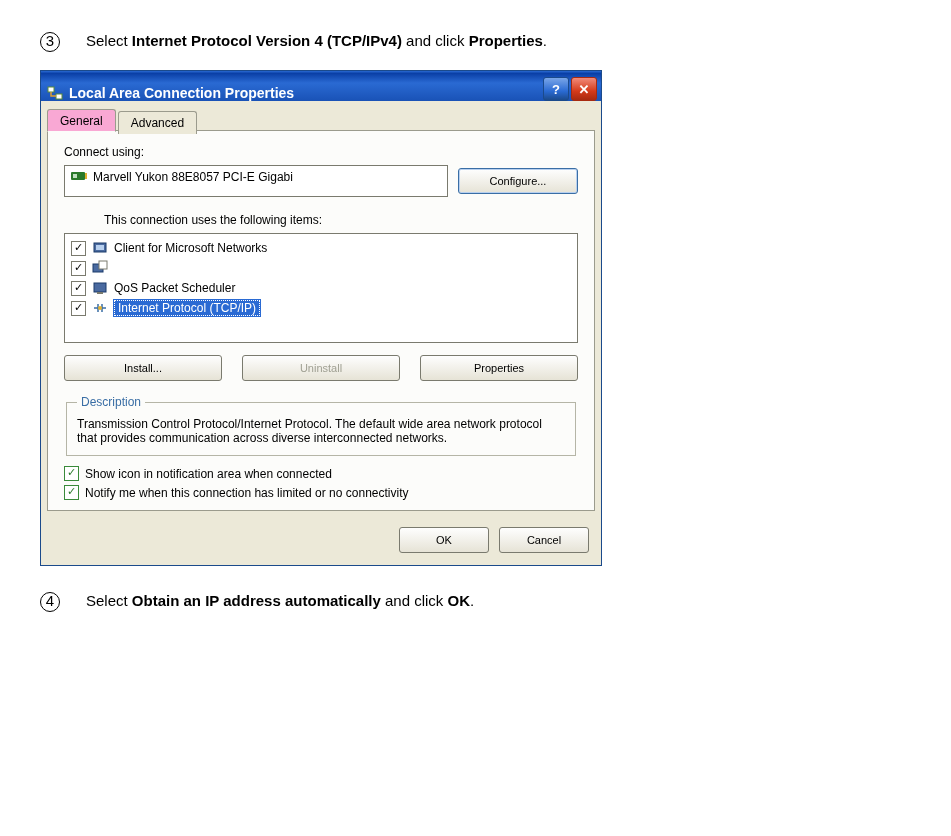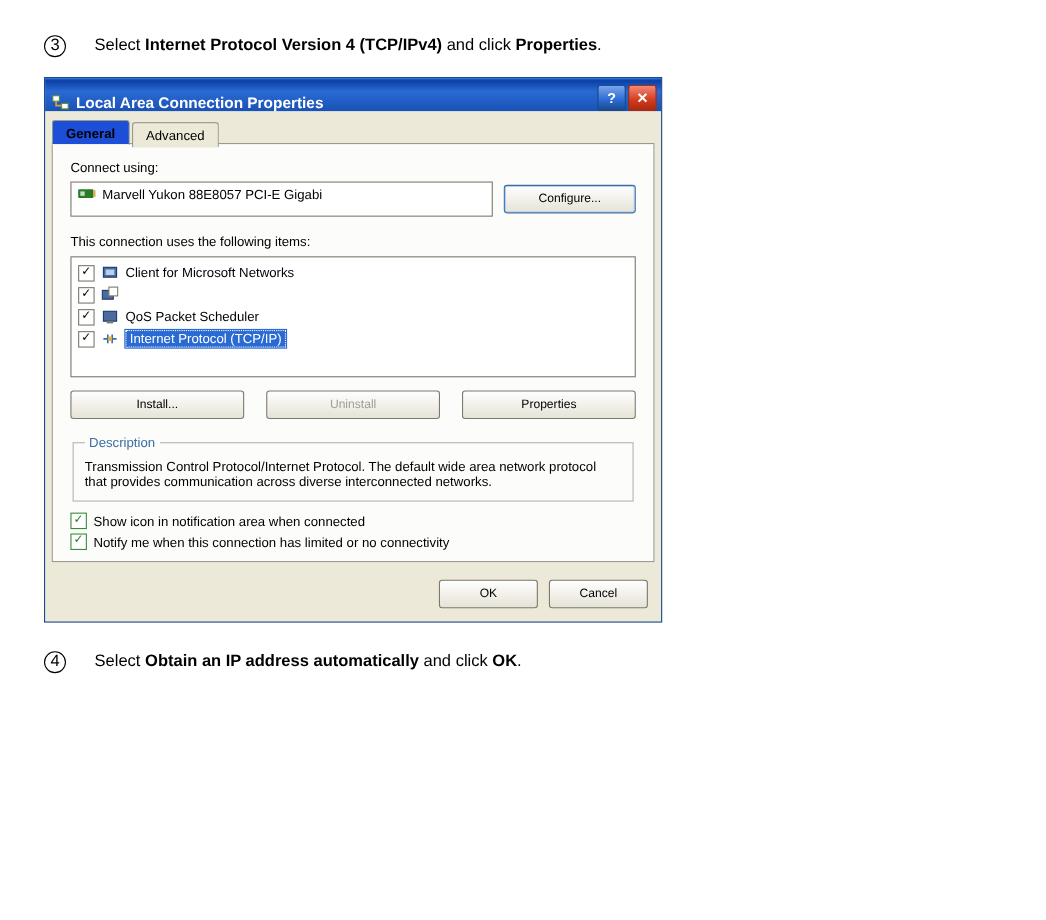--- a/index.html
+++ b/index.html
@@ -91,24 +91,24 @@
     padding: 4px 12px 3px;
     border: 1px solid #9b9b8d;
     border-bottom: none;
     background: #ece9d8;
     margin-right: 2px;
     border-radius: 3px 3px 0 0;
     cursor: pointer;
     position: relative;
   }
   .tab.active {
-    background: #1d4ed8;
+    background: #f9a8d4;
     z-index: 2;
     border-bottom: 1px solid #fcfcfa;
-    font-weight: bold;
+    font-weight: normal;
   }
   .tab:not(.active){ top:2px; font-size:12px;}
 
   .tabpage {
     margin: 0 6px 6px 6px;
     border: 1px solid #9b9b8d;
     background: #fcfcfa;
     padding: 14px 16px 10px;
   }
 
@@ -252,21 +252,21 @@
             <rect x="0" y="2" width="14" height="8" fill="#2a7a2a" rx="1"></rect>
             <rect x="2" y="4" width="4" height="4" fill="#c0e0c0"></rect>
             <rect x="14" y="3" width="2" height="6" fill="#e0b030"></rect>
           </svg>
         </span>
         <span>Marvell Yukon 88E8057 PCI-E Gigabi</span>
       </div>
       <button class="btn configure">Configure...</button>
     </div>
 
-    <div class="label" style="margin-top:16px;">This connection uses the following items:</div>
+    <div class="label" style="margin-top:16px;margin-left:40px;">This connection uses the following items:</div>
     <div class="item-list">
       <div class="item">
         <span class="chk">
             <span class="mark">✓</span>
           </span>
         <span class="mini-icon">
           <svg width="16" height="16" viewBox="0 0 16 16">
               <rect x="2" y="3" width="12" height="9" fill="#4a6aa0" stroke="#1b3a6a"></rect>
               <rect x="4" y="5" width="8" height="5" fill="#b8d0ef"></rect>
             </svg>

